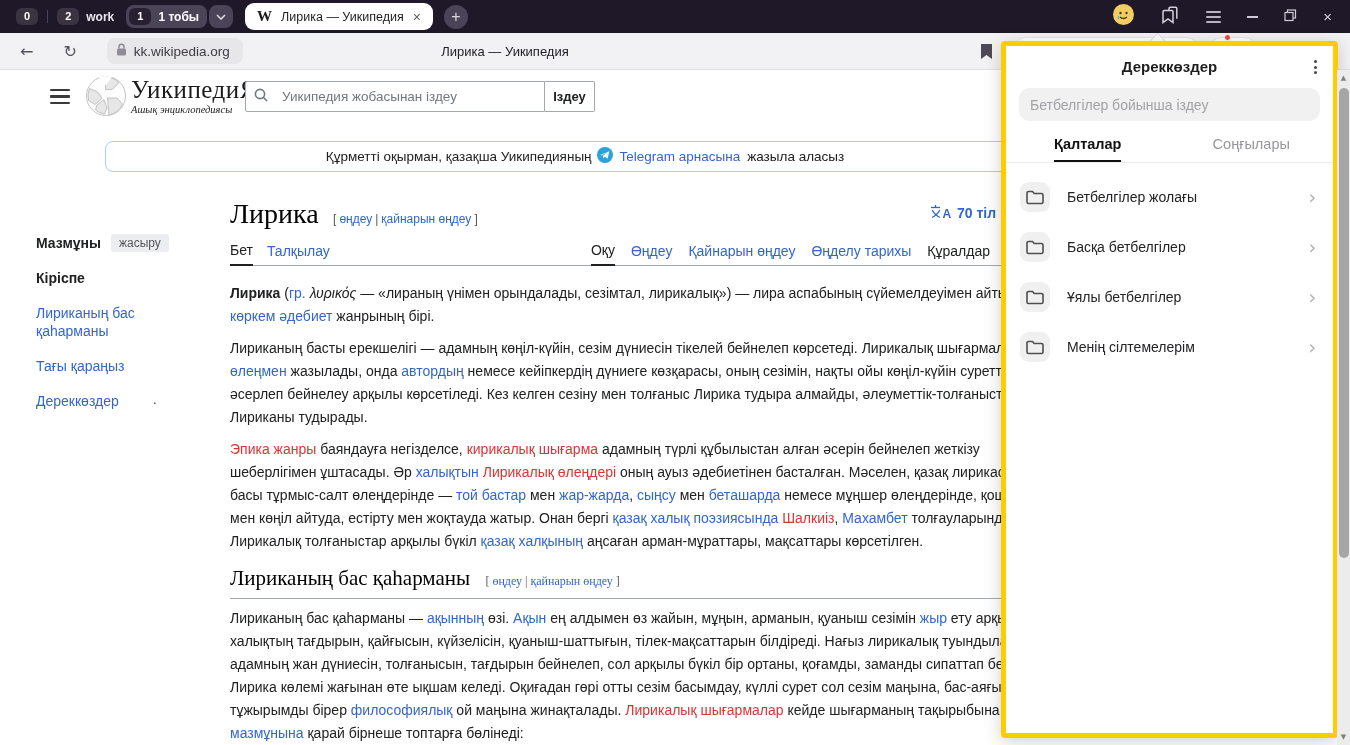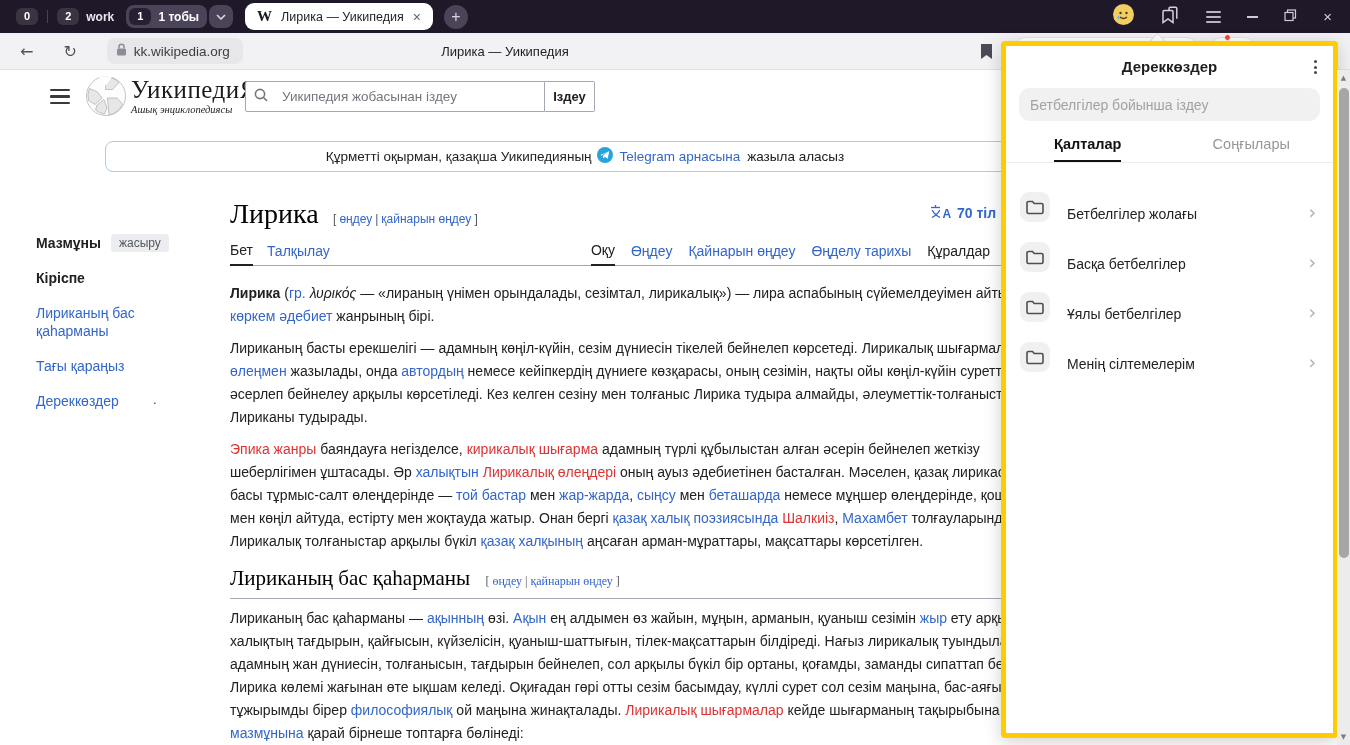--- a/index.html
+++ b/index.html
@@ -124,21 +124,21 @@
   .bm-search { margin:2px 13px 0 13px; }
   .bm-search input { width:100%; height:33px; background:#f1f1f2; border:0; outline:0; border-radius:11px;
                      padding:0 11px; font-size:14px; color:#333; font-family:"Liberation Sans", sans-serif; }
   .bm-search input::placeholder { color:#a2a2a6; }
   .bm-tabs { display:flex; height:42px; border-bottom:1px solid #ececee; }
   .bm-tab { flex:1; display:flex; align-items:flex-end; justify-content:center; padding-bottom:10px;
             font-size:14.5px; color:#97979b; }
   .bm-tab.active { color:#111; font-weight:bold; }
   .bm-tab.active span { border-bottom:2px solid #111; padding-bottom:8px; margin-bottom:-10px; }
   .bm-list { padding-top:9px; }
-  .bm-item { display:flex; align-items:flex-end; height:50px; padding:0 17px 0 14px; }
+  .bm-item { display:flex; align-items:center; height:50px; padding:0 17px 0 14px; }
   .bm-ficon { width:30px; height:30px; border-radius:9px; background:#f0f0f1;
               display:flex; align-items:center; justify-content:center; }
   .bm-label { margin-left:17px; font-size:14px; color:#232326; }
   .bm-chev { margin-left:auto; color:#b3b3b8; font-size:19px; line-height:1;
              font-family:"DejaVu Sans", sans-serif; }
 </style>
 </head>
 <body>
 
 <div class="window">

